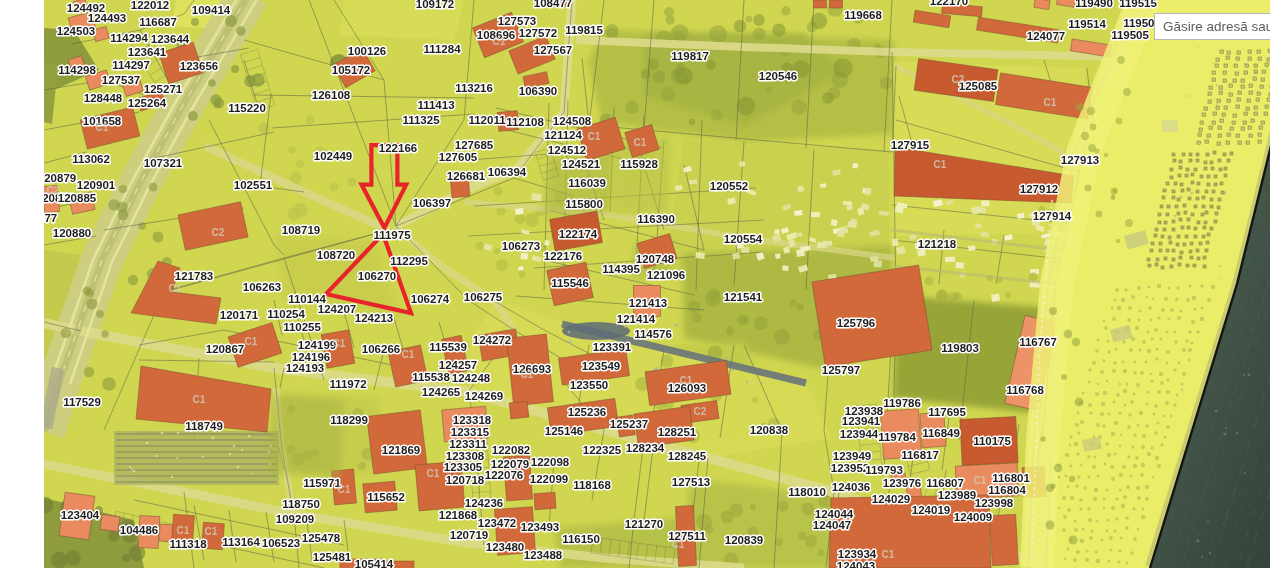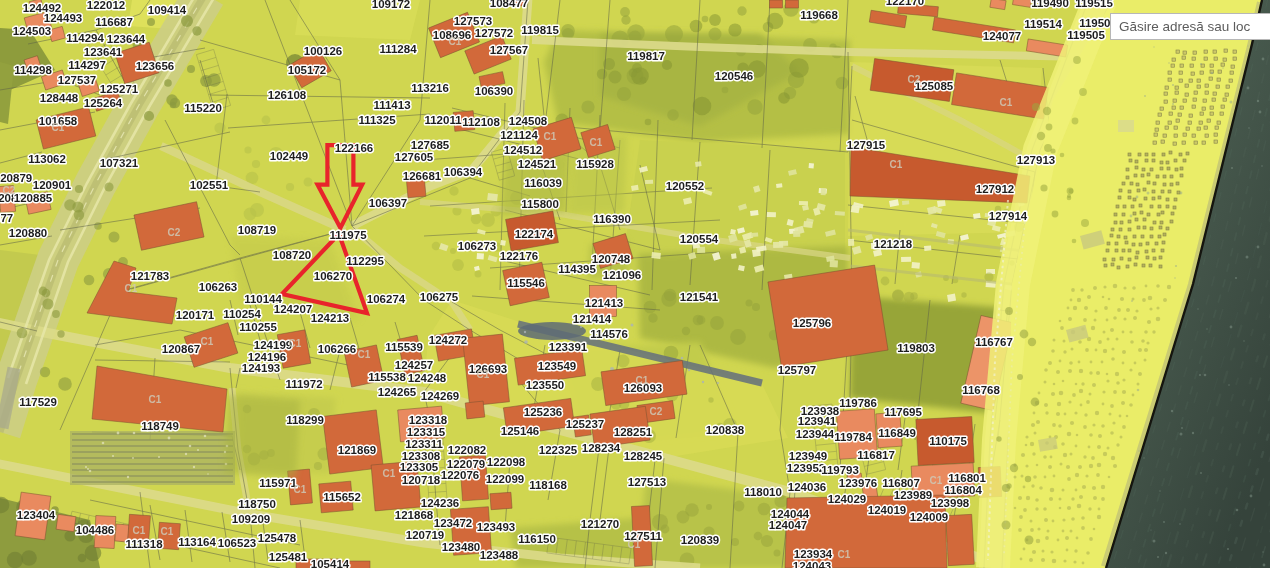--- a/index.html
+++ b/index.html
@@ -1,15 +1,15 @@
 <!DOCTYPE html>
 <html><head><meta charset="utf-8">
 <style>
 html,body{margin:0;padding:0;width:1270px;height:568px;overflow:hidden;}
-#map{position:relative;width:1018px;height:568px;}
+#map{position:relative;width:1018px;height:568px;margin-left:44px;}
 #searchbox{position:absolute;left:1110px;top:13px;width:166px;height:25px;background:#ffffff;border:1px solid #b7b7b7;font-family:"Liberation Sans",sans-serif;font-size:13.5px;color:#5c5c5c;line-height:25px;padding-left:8px;box-sizing:content-box;}
 </style></head>
 <body>
 <div id="map">
 <svg width="1270" height="568" viewBox="0 0 1270 568">
 <defs>
 <filter id="soft" x="-20%" y="-20%" width="140%" height="140%">
           <feGaussianBlur stdDeviation="3"></feGaussianBlur>
         </filter>
 <linearGradient id="sea" x1="0" y1="0" x2="0.7" y2="1">

